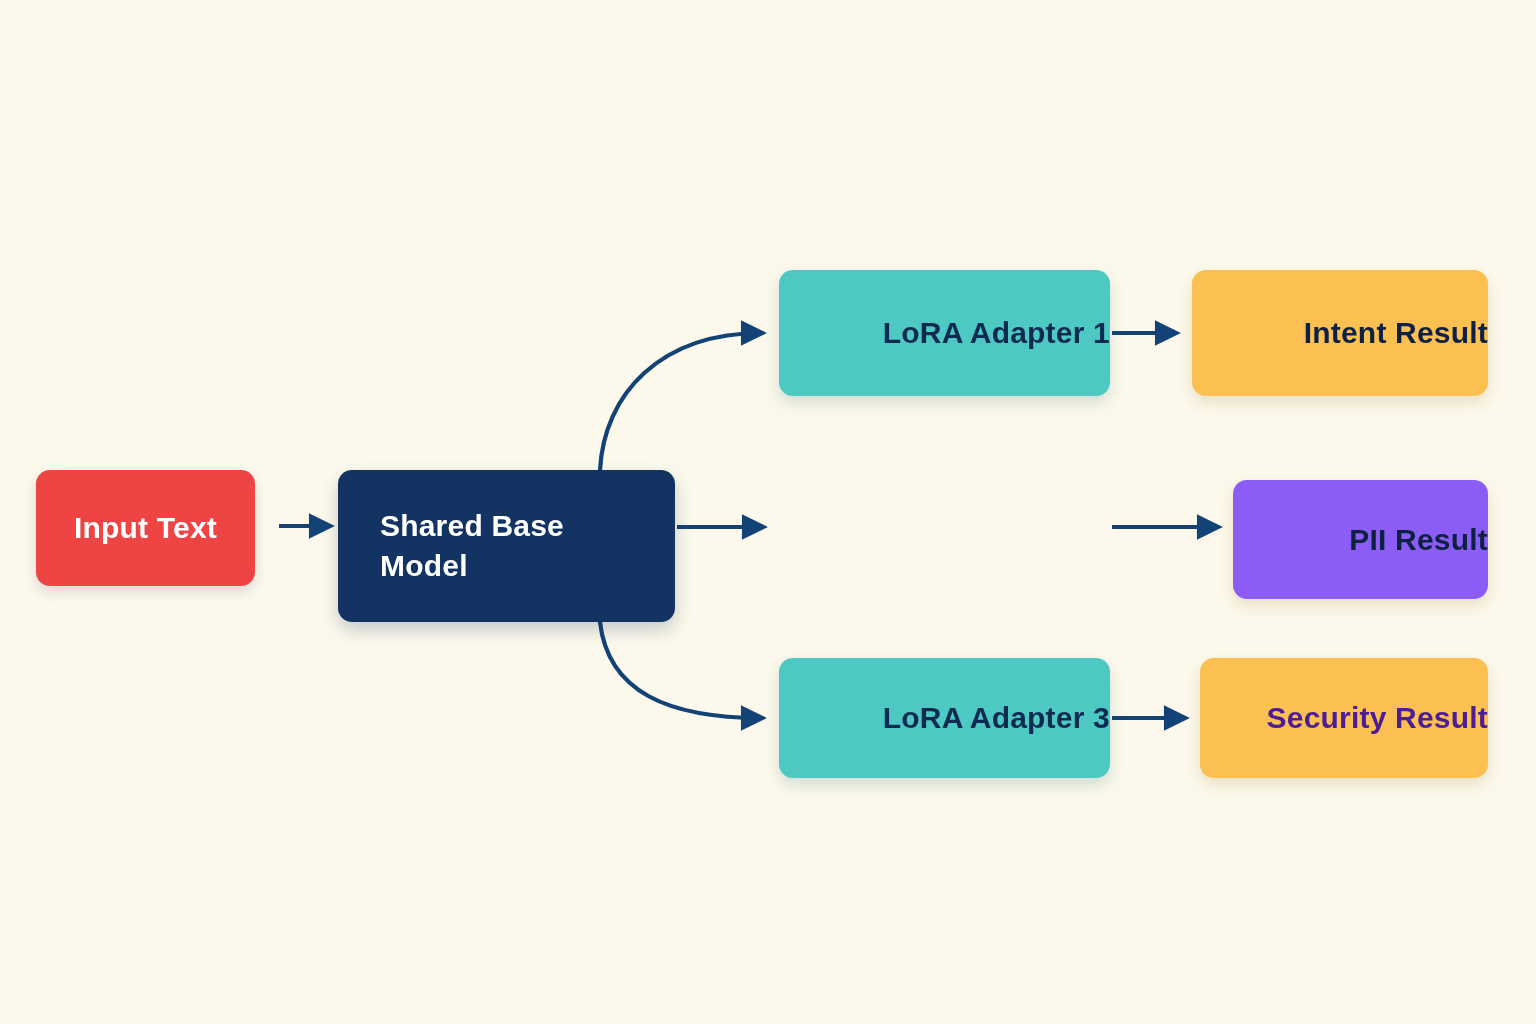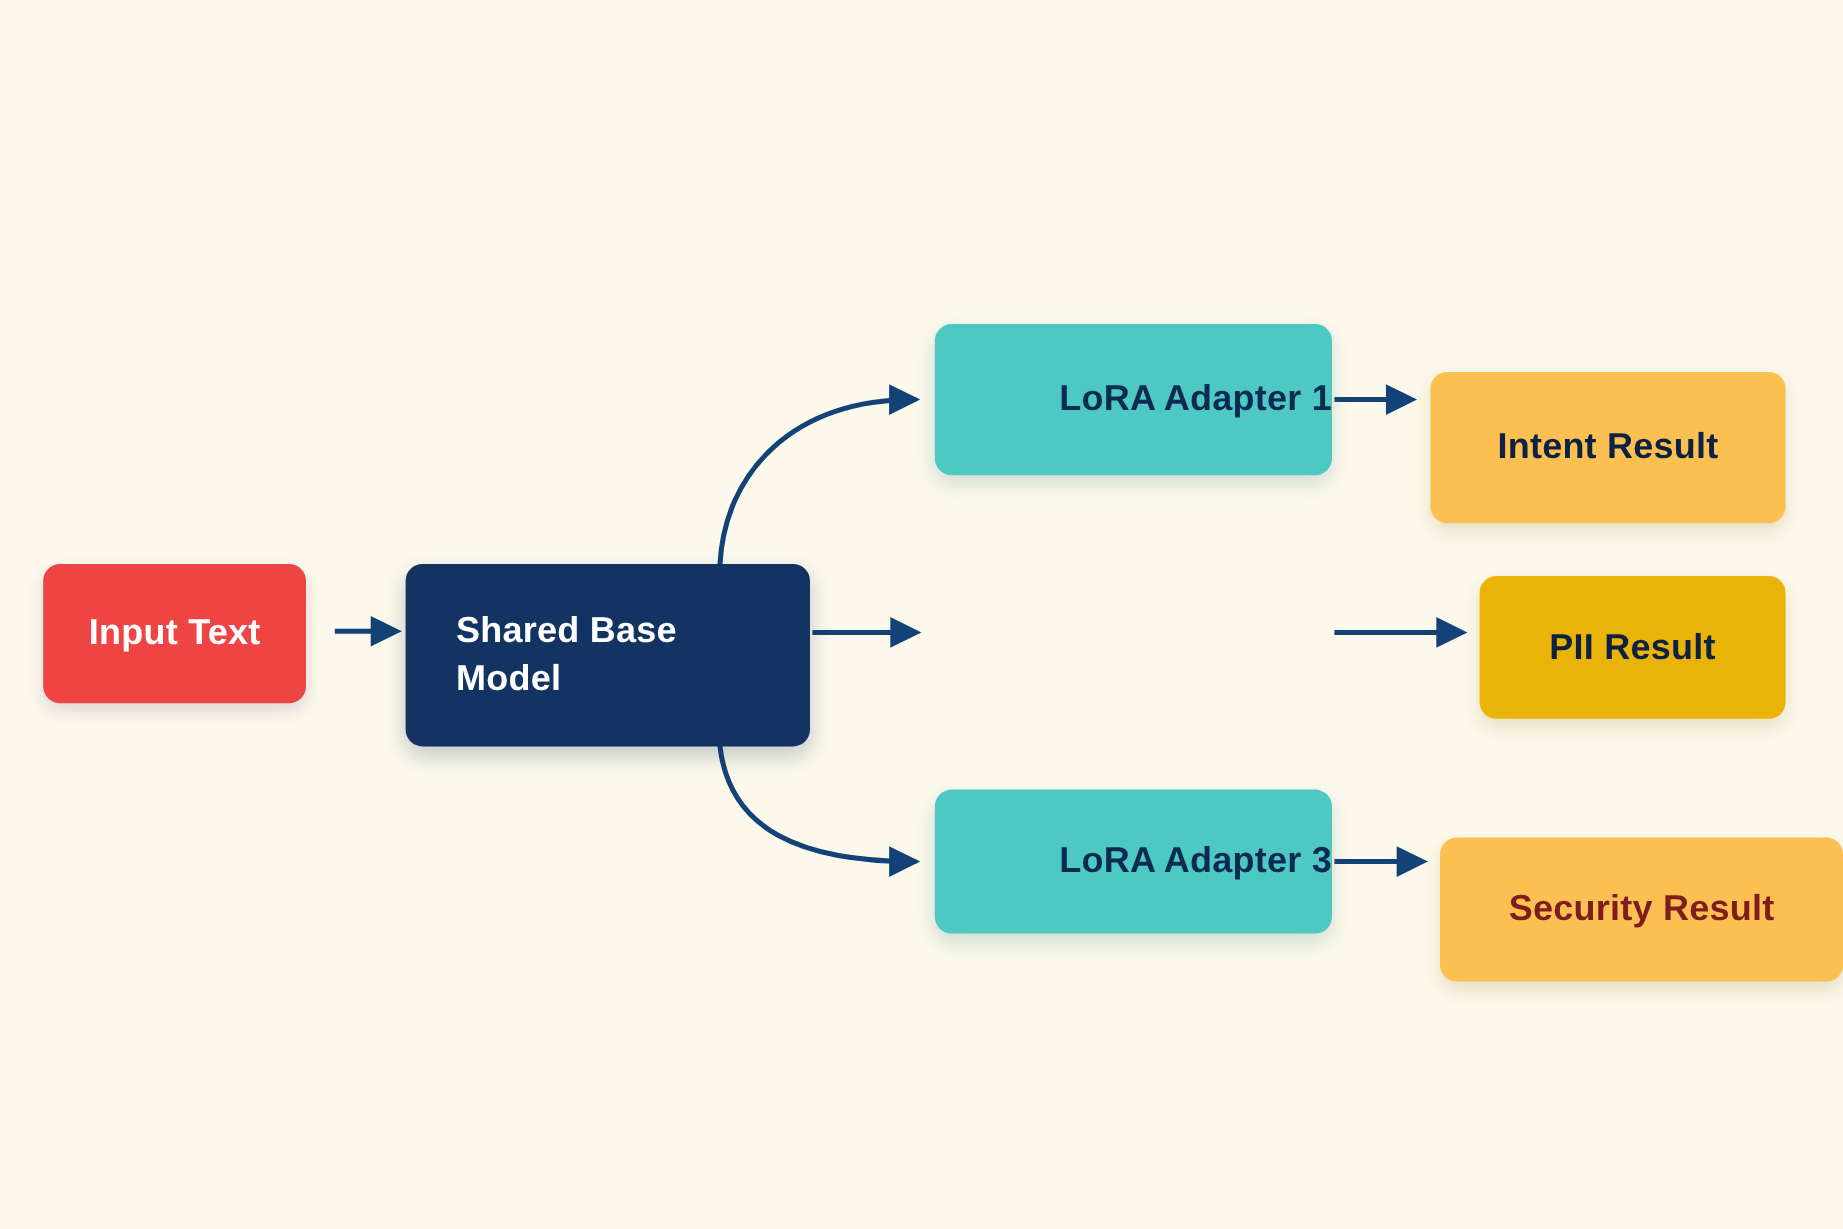--- a/index.html
+++ b/index.html
@@ -32,24 +32,23 @@
     padding-left:42px;
     line-height:1.32;
     box-shadow:0 8px 18px rgba(15,40,80,.22);
   }
   .node-adapter{
     justify-content:flex-end;
     color:#0d2b52;
     box-shadow:0 7px 16px rgba(40,110,110,.20);
   }
   .node-result{
-    justify-content:center;
+    justify-content:flex-end;
     color:#0d2242;
     box-shadow:0 7px 16px rgba(160,120,40,.20);
-    margin-top:40px;
   }
   svg#arrows{position:absolute;left:0;top:0;width:1536px;height:1024px;z-index:1;pointer-events:none;}
 </style>
 </head>
 <body style="background: rgb(252, 249, 236);">
 
 <div id="canvas">
 
   <svg id="arrows" viewBox="0 0 1536 1024" xmlns="http://www.w3.org/2000/svg">
     <defs>
@@ -85,20 +84,20 @@
   <div class="node node-adapter" id="n-ad0" style="left: 779px; top: 270px; width: 331px; height: 126px; background: rgb(77, 200, 194); color: rgb(13, 43, 82); font-size: 30px;">
     <span class="lbl">LoRA Adapter 1</span>
   </div>
   <div class="node node-adapter" id="n-ad2" style="left: 779px; top: 658px; width: 331px; height: 120px; background: rgb(77, 200, 194); color: rgb(13, 43, 82); font-size: 30px; padding-left: 30px;">
     <span class="lbl">LoRA Adapter 3</span>
   </div>
 
   <div class="node node-result" id="n-rs0" style="left: 1192px; top: 270px; width: 296px; height: 126px; background: rgb(251, 191, 82); color: rgb(13, 34, 66); font-size: 30px;">
     <span class="lbl">Intent Result</span>
   </div>
-  <div class="node node-result" id="n-rs1" style="left: 1233px; top: 440px; width: 255px; height: 119px; background: #eab308; color: rgb(13, 34, 66); font-size: 30px;">
+  <div class="node node-result" id="n-rs1" style="left: 1233px; top: 480px; width: 255px; height: 119px; background: #8b5cf6; color: rgb(13, 34, 66); font-size: 30px;">
     <span class="lbl">PII Result</span>
   </div>
-  <div class="node node-result" id="n-rs2" style="left: 1200px; top: 658px; width: 336px; height: 120px; background: rgb(251, 191, 82); color: #7f1d1d; font-size: 30px;">
+  <div class="node node-result" id="n-rs2" style="left: 1200px; top: 658px; width: 288px; height: 120px; background: rgb(251, 191, 82); color: #4c1d95; font-size: 30px;">
     <span class="lbl">Security Result</span>
   </div>
 
 </div>
 
 </body></html>

